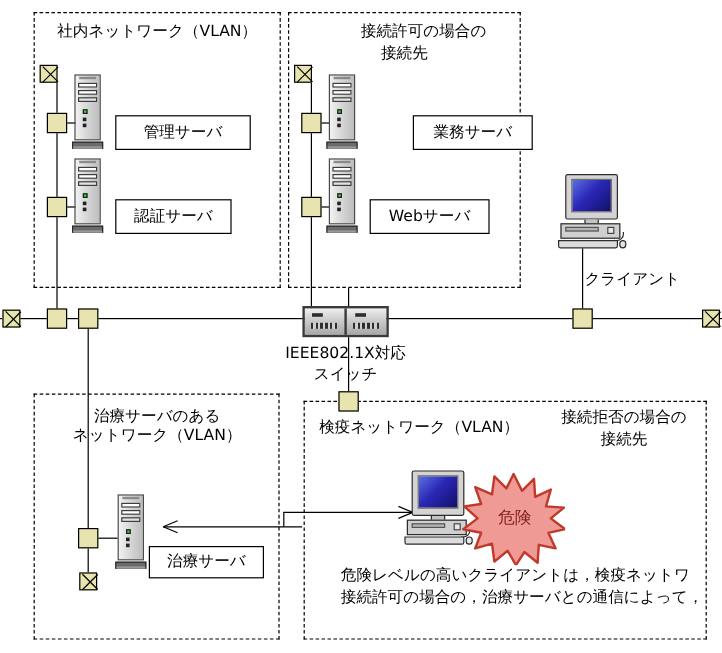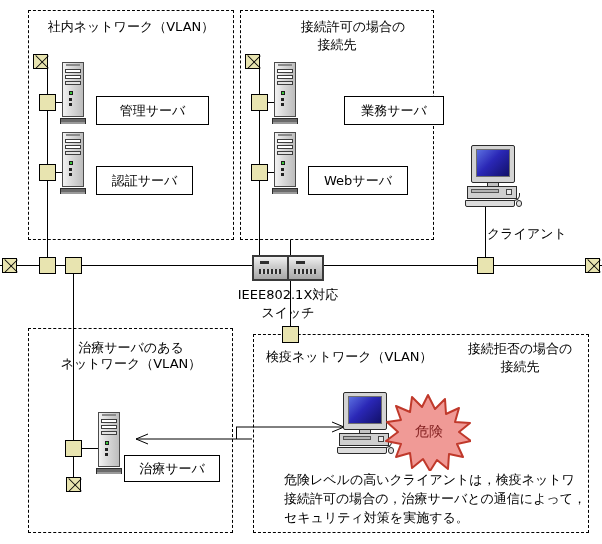--- a/index.html
+++ b/index.html
@@ -366,15 +366,14 @@
 
   <div class="burst" style="left:385px;top:393px;">
     <svg width="86" height="78" viewBox="0 0 86 78">
       <polygon points="43,2 50,16 60,6 61,21 74,15 70,29 85,30 74,39 86,48 72,51 78,64 64,61 63,76 52,67 45,78 38,66 27,75 25,60 11,64 16,51 1,48 13,39 2,29 16,27 11,13 25,19 27,4 37,14" fill="#f09a96" stroke="#c0392b" stroke-width="2" stroke-linejoin="round"></polygon>
     </svg>
     <div class="btxt">危険</div>
   </div>
 
   <div class="desc" style="left:264px;top:470px;">危険レベルの高いクライアントは，検疫ネットワ</div>
   <div class="desc" style="left:264px;top:489px;">接続許可の場合の，治療サーバとの通信によって，</div>
-  <div class="desc" style="left:264px;top:508px;">セキュリティ対策を実施する。</div>
 
 </div>
 
 </body></html>

